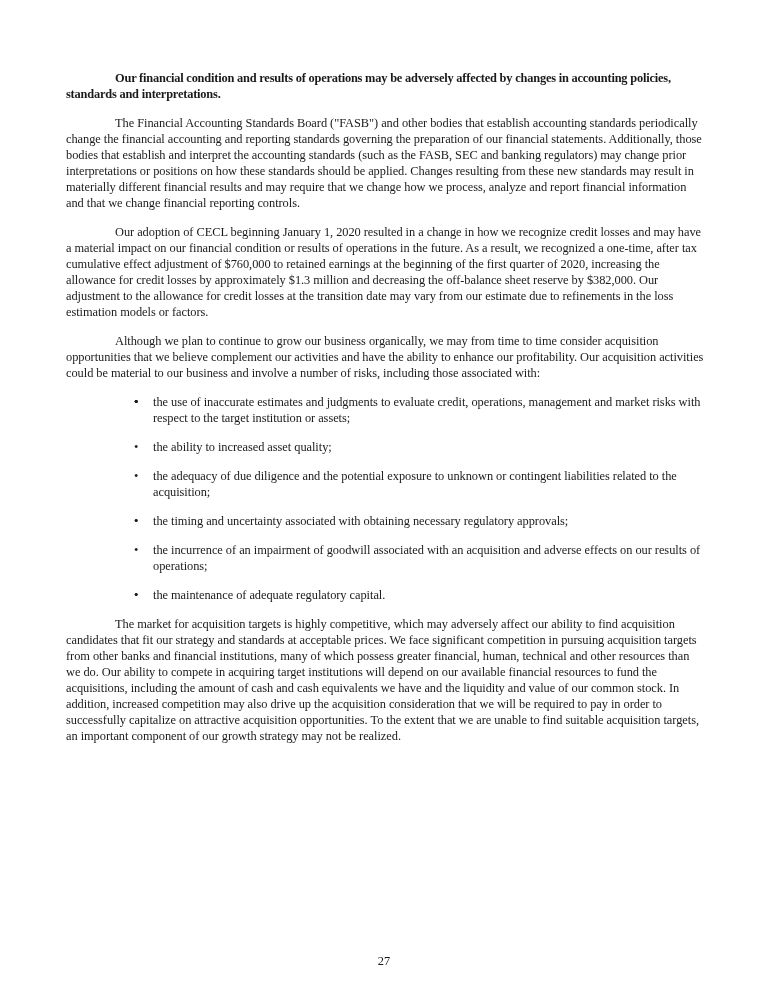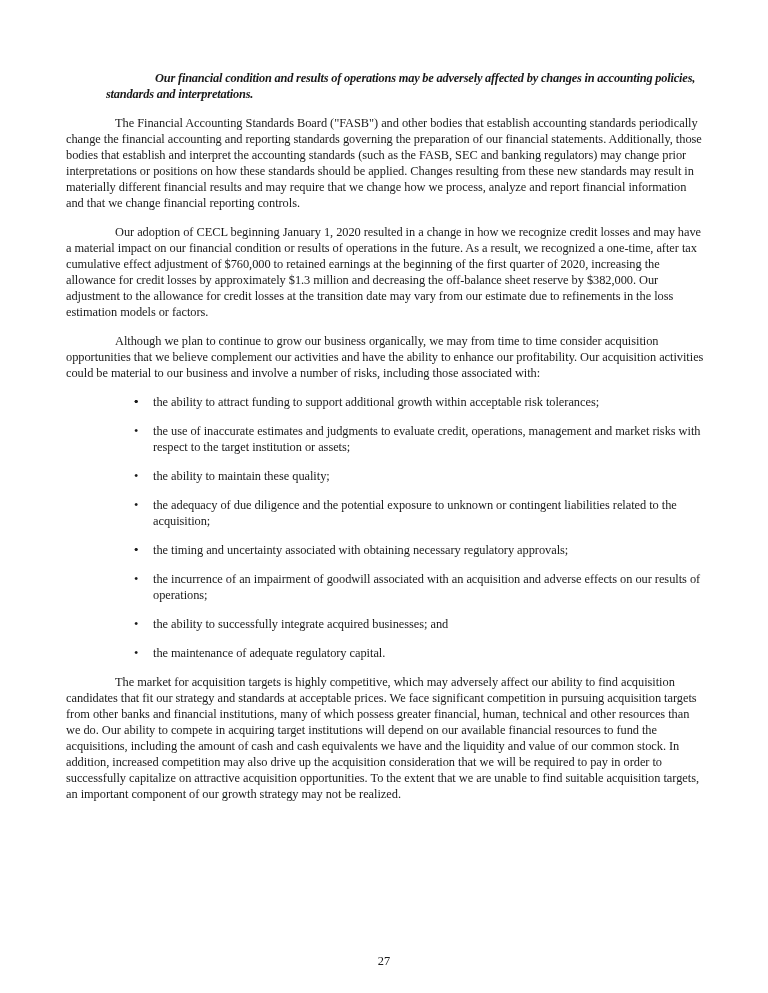--- a/index.html
+++ b/index.html
@@ -23,23 +23,21 @@
       font-size: 12.4px;
       line-height: 16px;
       letter-spacing: -0.05px;
     }
     p {
       margin: 0 0 13px 0;
       text-indent: 49px;
     }
     p.heading {
       font-weight: bold;
-      font-style: italic;
       letter-spacing: -0.2px;
-      margin-left: 40px;
     }
     ul.risks {
       list-style: none;
       margin: 0 0 0 0;
       padding: 0;
     }
     ul.risks li {
       position: relative;
       padding-left: 87px;
       margin: 0 0 13px 0;
@@ -69,28 +67,28 @@
   <p>The Financial Accounting Standards Board ("FASB") and other bodies that establish accounting standards periodically change the financial accounting and reporting standards governing the preparation of our financial statements. Additionally, those bodies that establish and interpret the accounting standards (such as the FASB, SEC and banking regulators) may change prior interpretations or positions on how these standards should be applied. Changes resulting from these new standards may result in materially different financial results and may require that we change how we process, analyze and report financial information and that we change financial reporting controls.</p>
 
   <p>Our adoption of CECL beginning January 1, 2020 resulted in a change in how we recognize credit losses and may have a material impact on our financial condition or results of operations in the future. As a result, we recognized a one-time, after tax cumulative effect adjustment of $760,000 to retained earnings at the beginning of the first quarter of 2020, increasing the allowance for credit losses by approximately $1.3 million and decreasing the off-balance sheet reserve by $382,000. Our adjustment to the allowance for credit losses at the transition date may vary from our estimate due to refinements in the loss estimation models or factors.</p>
 
 
   <p>Although we plan to continue to grow our business organically, we may from time to time consider acquisition opportunities that we believe complement our activities and have the ability to enhance our profitability. Our acquisition activities could be material to our business and involve a number of risks, including those associated with:</p>
 
   <ul class="risks">
     <li><span class="bullet">•</span></li>
     <li><span class="bullet">•</span></li>
-    <li><span class="bullet">•</span><span>the ability to attract funding to support additional growth within acceptable risk tolerances;</span></li>
+    <li><span class="bullet">•</span></li>
     <li><span class="bullet">•</span><span>the use of inaccurate estimates and judgments to evaluate credit, operations, management and market risks with respect to the target institution or assets;</span></li>
-    <li><span class="bullet">•</span><span>the ability to maintain these quality;</span></li>
+    <li><span class="bullet">•</span><span>the ability to increased asset quality;</span></li>
     <li><span class="bullet">•</span><span>the adequacy of due diligence and the potential exposure to unknown or contingent liabilities related to the acquisition;</span></li>
     <li><span class="bullet">•</span></li>
     <li><span class="bullet">•</span><span>the timing and uncertainty associated with obtaining necessary regulatory approvals;</span></li>
     <li><span class="bullet">•</span><span>the incurrence of an impairment of goodwill associated with an acquisition and adverse effects on our results of operations;</span></li>
-    <li><span class="bullet">•</span><span>the ability to successfully integrate acquired businesses; and</span></li>
+    <li><span class="bullet">•</span></li>
     <li><span class="bullet">•</span><span>the maintenance of adequate regulatory capital.</span></li>
   </ul>
 
   <p>The market for acquisition targets is highly competitive, which may adversely affect our ability to find acquisition candidates that fit our strategy and standards at acceptable prices. We face significant competition in pursuing acquisition targets from other banks and financial institutions, many of which possess greater financial, human, technical and other resources than we do. Our ability to compete in acquiring target institutions will depend on our available financial resources to fund the acquisitions, including the amount of cash and cash equivalents we have and the liquidity and value of our common stock. In addition, increased competition may also drive up the acquisition consideration that we will be required to pay in order to successfully capitalize on attractive acquisition opportunities. To the extent that we are unable to find suitable acquisition targets, an important component of our growth strategy may not be realized.</p>
 
 </div>
 
 <div class="page-number">27</div>
 
 </body></html>

